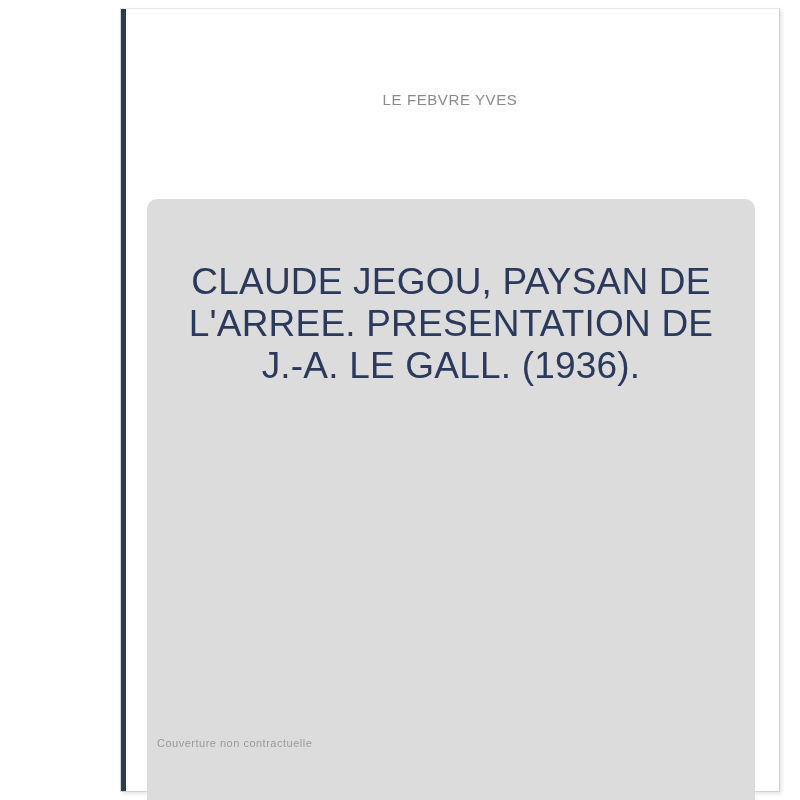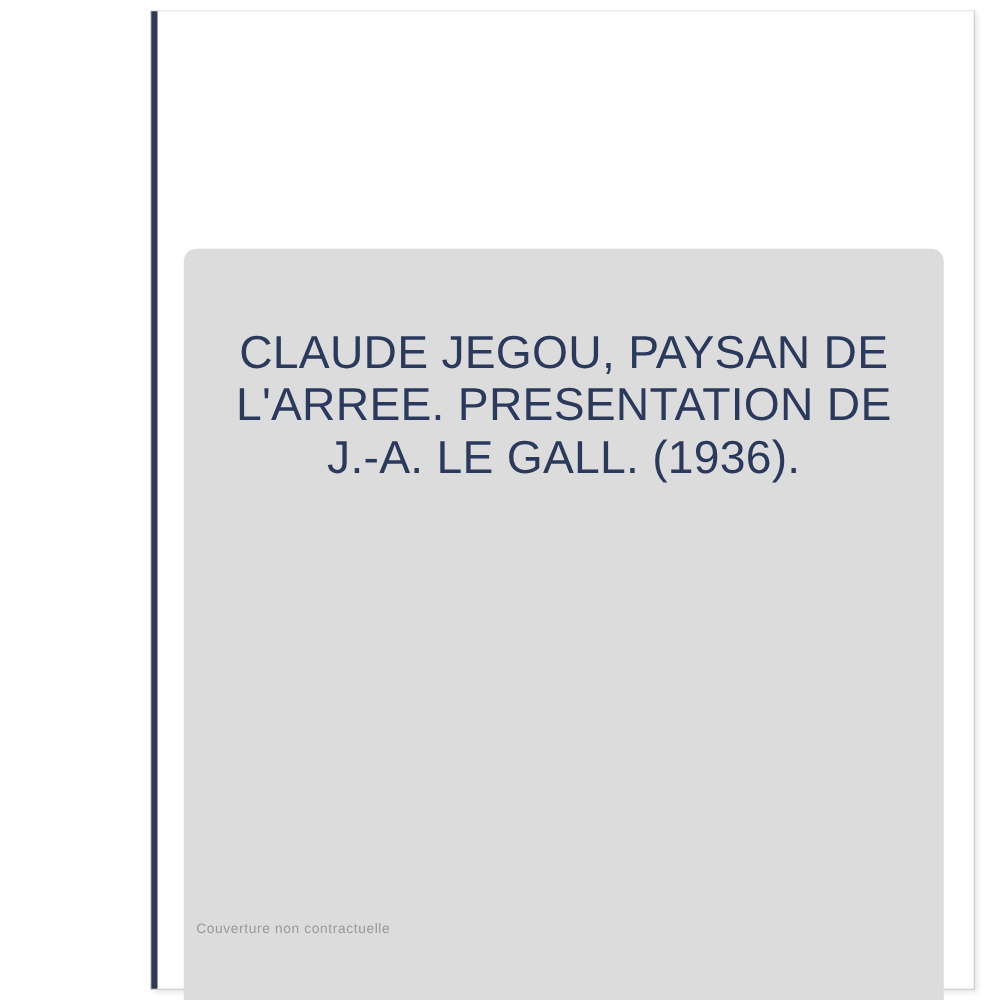--- a/index.html
+++ b/index.html
@@ -83,18 +83,19 @@
     letter-spacing: 0.5px;
     color: #9a9a9a;
   }
 </style>
 </head>
 <body>
 
 <div class="page">
   <div class="cover">
     <div class="spine"></div>
+    <div class="author">LE  FEBVRE YVES</div>
     <div class="title-panel">
       <div class="title-text">CLAUDE JEGOU, PAYSAN DE L'ARREE. PRESENTATION DE J.-A. LE GALL. (1936).</div>
     </div>
     <div class="footnote">Couverture non contractuelle</div>
   </div>
 </div>
 
 </body></html>

